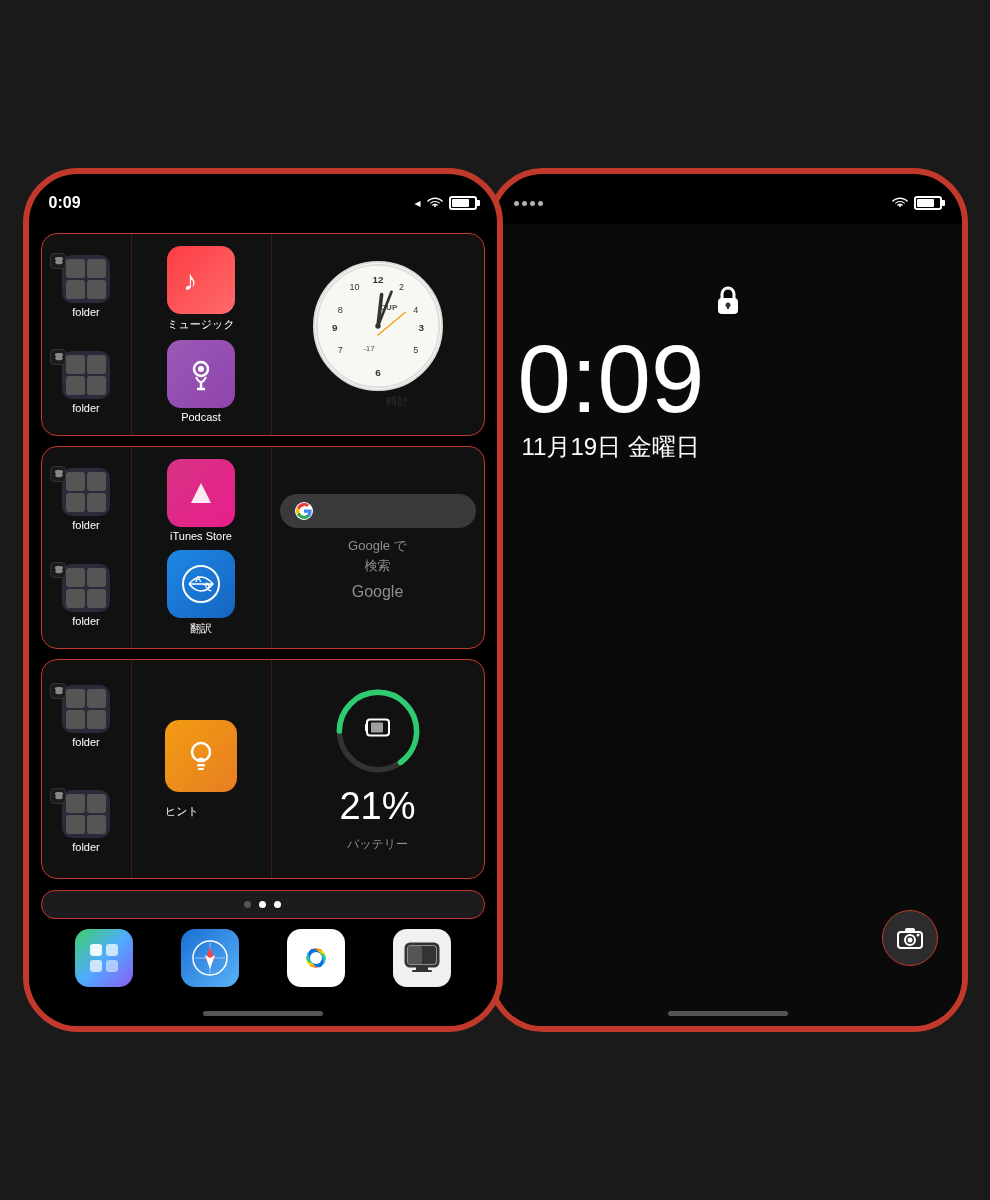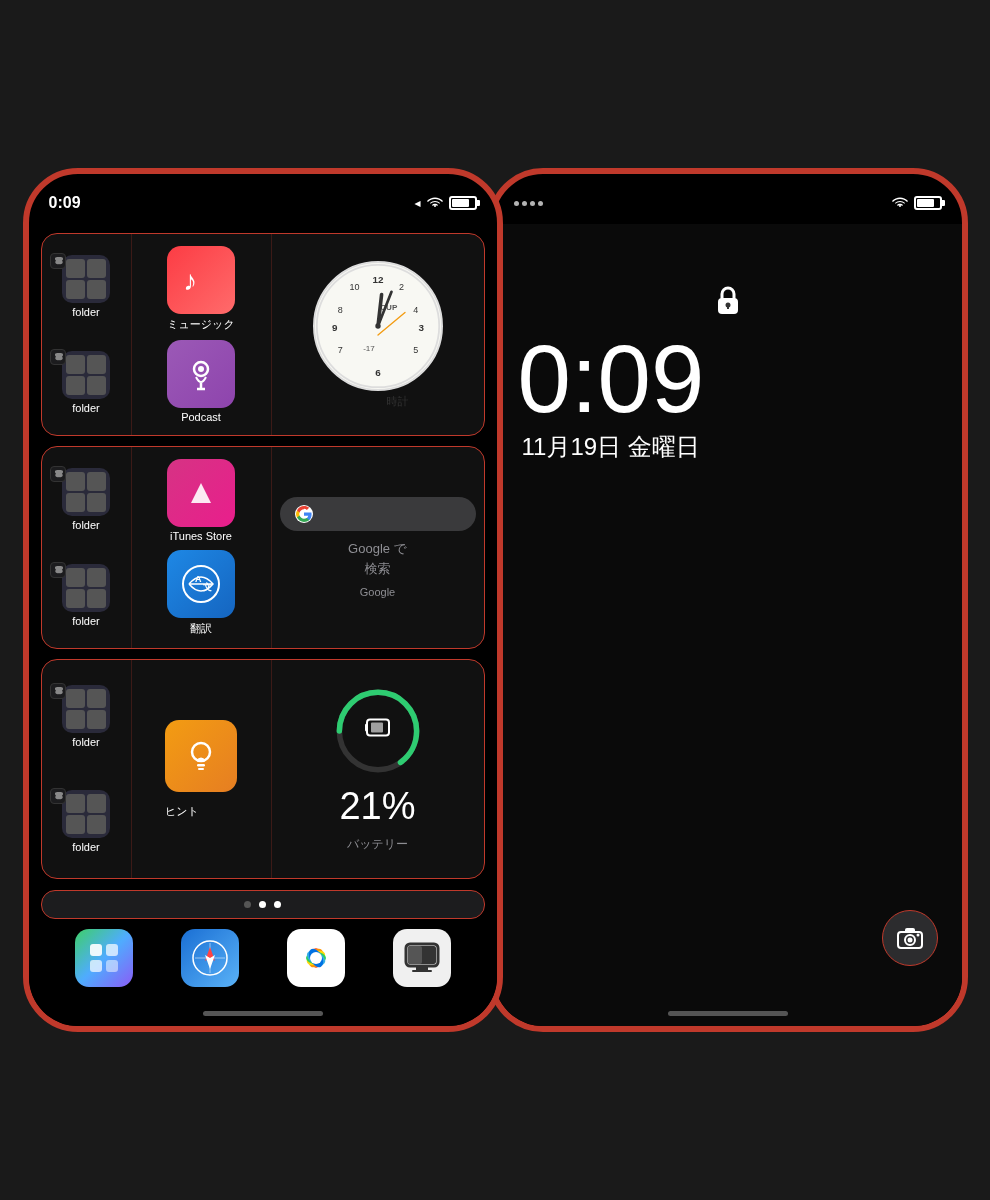--- a/index.html
+++ b/index.html
@@ -421,21 +421,21 @@
               <circle cx="10" cy="10" r="9" fill="#fff"></circle>
               <path d="M17.6 10.2c0-.6-.1-1.2-.2-1.8H10v3.4h4.3c-.2 1-.8 1.8-1.6 2.4v2h2.6c1.5-1.4 2.3-3.4 2.3-6z" fill="#4285F4"></path>
               <path d="M10 18c2.2 0 4-.7 5.3-2l-2.6-2c-.7.5-1.6.8-2.7.8-2 0-3.8-1.4-4.4-3.2H3v2c1.3 2.6 4 4.4 7 4.4z" fill="#34A853"></path>
               <path d="M5.6 11.6c-.2-.5-.3-1-.3-1.6s.1-1.1.3-1.6V6.4H3C2.4 7.5 2 8.7 2 10s.4 2.5 1 3.6l2.6-2z" fill="#FBBC04"></path>
               <path d="M10 4.8c1.1 0 2.1.4 2.9 1.1l2.2-2.2C13.9 2.5 12.1 2 10 2 7 2 4.3 3.8 3 6.4l2.6 2c.6-1.8 2.4-3.2 4.4-3.2z" fill="#EA4335"></path>
             </svg>
           </div>
           <div style="text-align:center;">
             <span style="color:#8e8e93;font-size:13px;line-height:1.5;">Google で<br>検索</span>
           </div>
-          <span style="color:#8e8e93;font-size:11px;">Google</span>
+          <span style="color:#8e8e93;font-size:16px;">Google</span>
         </div>
       </div>
 
       <div class="border-section" style="display:grid; grid-template-columns:90px 140px 1fr; min-height:220px;">
 
         <div style="display:flex;flex-direction:column;justify-content:space-around;border-right:1px solid #c0392b40;padding:4px;">
           <div class="app-cell">
             <div class="apple-badge">
               <svg width="10" height="10" viewBox="0 0 10 10">
                   <path d="M5 1C5 1 3.5.5 2.5 1.5 1.5 2.5 2 4 3 4.5c-.5.5-1 1.5-.5 2.5.5 1 1.5 1.5 2.5 1 .5.3 1.5.3 2 0 1 .5 2 0 2.5-1 .5-1 0-2-.5-2.5 1-.5 1.5-2 .5-3-1-1-2.5-.5-2.5-.5z" fill="#888"></path>

